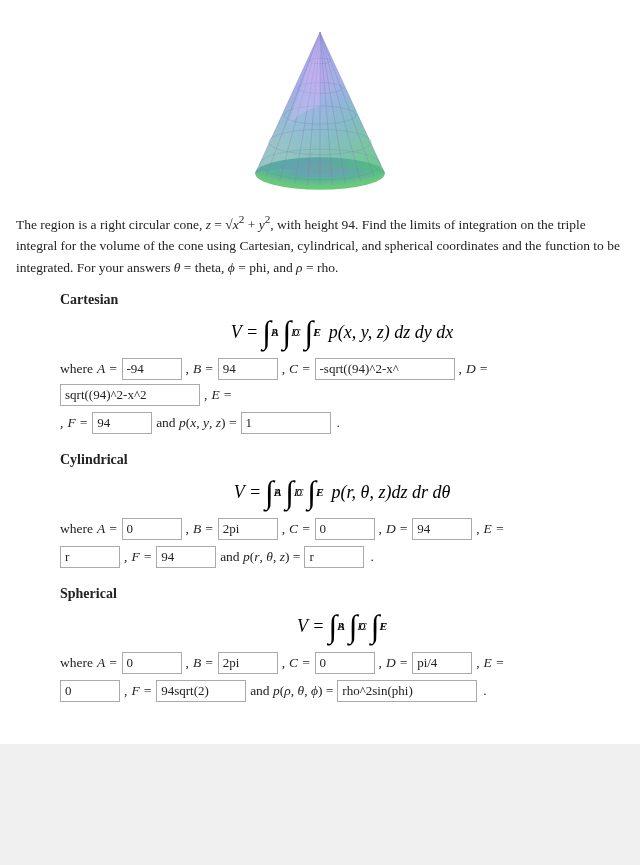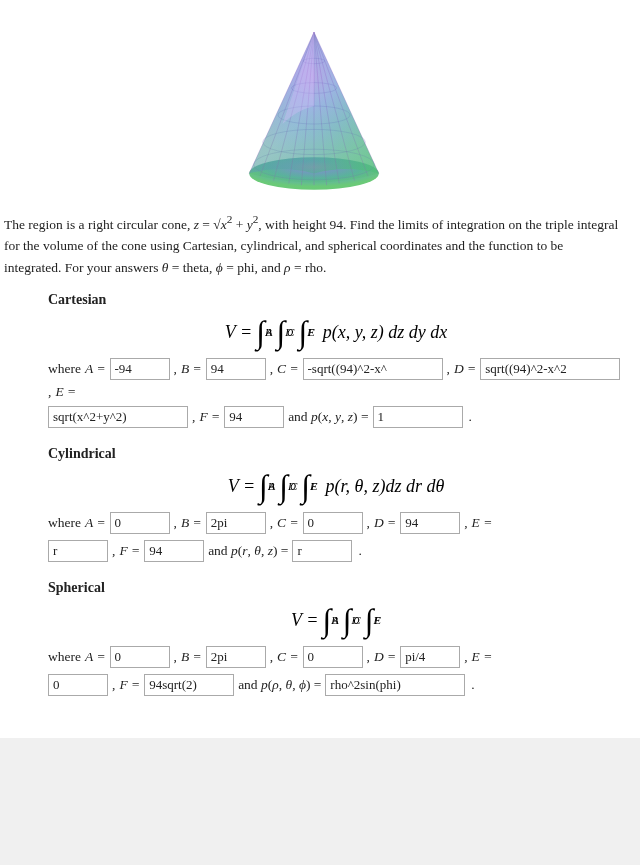--- a/index.html
+++ b/index.html
@@ -8,21 +8,21 @@
       font-size: 14px;
       background: #f0f0f0;
       display: flex;
       justify-content: center;
       align-items: flex-start;
       min-height: 865px;
     }
     .page {
       width: 640px;
       background: #fff;
-      padding: 16px 16px 24px 4px;
+      padding: 16px 16px 24px 16px;
     }
     .cone-image {
       display: flex;
       justify-content: center;
       margin-bottom: 14px;
     }
     .cone-svg {
       width: 180px;
       height: 180px;
     }
@@ -175,21 +175,20 @@
       <span class="math-label"><i>C</i> =</span>
       <input type="text" class="input-lg" value="-sqrt((94)^2-x^" style="">
       <span>,</span>
       <span class="math-label"><i>D</i> =</span>
       <input type="text" class="input-lg" value="sqrt((94)^2-x^2" style="">
       <span>,</span>
       <span class="math-label"><i>E</i> =</span>
     </div>
 
     <div class="where-row">
-      <input type="text" class="input-lg" value="sqrt(x^2+y^2)" style="">
       <span>,</span>
       <span class="math-label"><i>F</i> =</span>
       <input type="text" class="input-sm" value="94" style="">
       <span>and <i>p</i>(<i>x</i>, <i>y</i>, <i>z</i>) =</span>
       <input type="text" class="input-md" value="1" style="">
       <span class="period">.</span>
     </div>
   </div>
 
   <div class="section-block">

